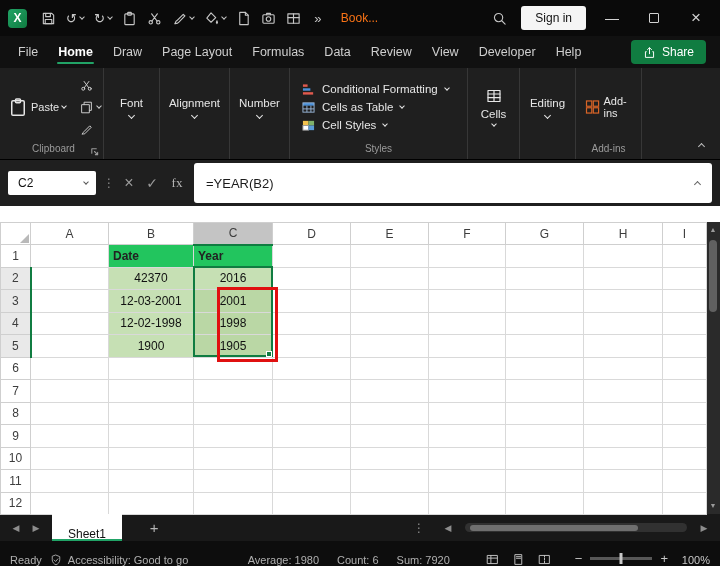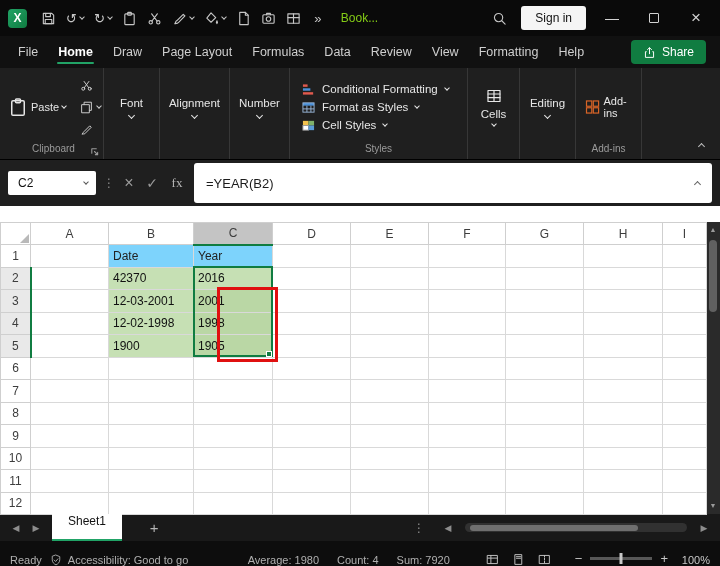--- a/index.html
+++ b/index.html
@@ -12,21 +12,21 @@
   .titlebar{flex:0 0 36px;background:#0a0a0a;display:flex;align-items:center;padding:0 8px;color:#c8c8c8}
   .tb-left{display:flex;align-items:center;gap:2px;flex:1;min-width:0}
   .xl-logo{width:19px;height:19px;border-radius:4px;background:linear-gradient(135deg,#21A366,#107C41);color:#fff;
     font-weight:bold;font-size:12px;display:flex;align-items:center;justify-content:center;margin-right:8px}
   .tb-btn{height:26px;min-width:22px;padding:0 4px;display:inline-flex;align-items:center;justify-content:center;gap:3px;
     border-radius:3px;font-size:13px;color:#c6c6c6;cursor:default}
   .chev{display:inline-block;width:5px;height:5px;border-right:1.4px solid currentColor;border-bottom:1.4px solid currentColor;
     transform:rotate(45deg);margin-top:-2px}
   .chev.sm{width:4px;height:4px}
   .chev.up{transform:rotate(-135deg);margin-top:3px}
-  .wb-name{font-size:12px;color:#84cc16;margin-left:10px;white-space:nowrap}
+  .wb-name{font-size:12px;color:#f97316;margin-left:10px;white-space:nowrap}
   .tb-right{display:flex;align-items:center;gap:10px}
   .signin{background:#f5f5f5;color:#111;border:none;border-radius:3px;font-size:12px;padding:5px 14px;font-family:inherit}
   .winbtn{width:32px;height:30px;display:flex;align-items:center;justify-content:center;font-size:14px;color:#d2d2d2}
   .maxbox{width:10px;height:10px;border:1.2px solid #d2d2d2;border-radius:1px}
 
   
   .menubar{flex:0 0 32px;background:#111;display:flex;align-items:center;padding:0 8px}
   .mtab{font-size:12.5px;color:#cfcfcf;padding:0 10px;height:100%;display:flex;align-items:center;position:relative;white-space:nowrap}
   .mtab.active{color:#fff;font-weight:bold}
   .mtab.active::after{content:"";position:absolute;left:9px;right:9px;bottom:4px;height:2.5px;background:#21A366;border-radius:2px}
@@ -65,38 +65,38 @@
   .sheet-gap{height:16px;background:#fff}
   .grid-zone{flex:1;display:flex;min-height:0}
   .grid-wrap{position:relative;width:706px}
   table.grid{border-collapse:collapse;table-layout:fixed;width:706px}
   .grid th,.grid td{border:1px solid #d9d9d9;font-size:12px;font-weight:normal;overflow:hidden;white-space:nowrap;height:22.5px}
   .grid th{background:#fff;color:#3d3d3d;border-color:#cfcfcf;text-align:center;padding:0}
   .grid thead th{height:22px}
   .grid td{color:#111;padding:0 4px;background:#fff}
   th.colsel{background:#c4c4c4;border-bottom:2px solid #107C41}
   th.rowsel{background:#e9e9e9;border-right:2px solid #107C41}
-  td.orange{background:#7dd3fc;font-weight:normal;color:#222}
-  td.num{text-align:left}
+  td.orange{background:#22c55e;font-weight:bold;color:#222}
+  td.num{text-align:center}
   td.green{background:#C6E0B4}
   td.greensel{background:#BAD7A5}
   .corner{position:relative}
   .corner::after{content:"";position:absolute;right:1px;bottom:1px;border-left:9px solid transparent;border-bottom:9px solid #b9b9b9}
   .sel-border{position:absolute;left:193px;top:44px;width:80px;height:91px;border:2px solid #107C41;pointer-events:none}
   .fill-handle{position:absolute;left:266px;top:129px;width:6px;height:6px;background:#107C41;border:1px solid #fff;pointer-events:none}
   .red-box{position:absolute;left:217px;top:65px;width:61px;height:75px;border:3px solid #E01010;pointer-events:none}
   .vscroll{width:14px;background:#2a2a2a;display:flex;flex-direction:column;align-items:center;padding:3px 0;color:#9a9a9a}
   .varrow{font-size:7px;line-height:10px}
   .vthumb{width:8px;height:72px;background:#606060;border-radius:4px;margin-top:5px}
   .vspacer{flex:1}
 
   
   .sheetbar{flex:0 0 27px;background:#191919;display:flex;align-items:center;padding:0 6px;color:#9a9a9a}
   .nav{width:20px;text-align:center;font-size:9px;color:#8d8d8d}
-  .sheettab{height:100%;background:#fff;color:#111;display:flex;align-items:flex-start;padding:0 16px;font-size:12px;
+  .sheettab{height:100%;background:#fff;color:#111;display:flex;align-items:flex-end;padding:0 16px;font-size:12px;
     position:relative;margin-left:6px}
   .sheettab::after{content:"";position:absolute;left:0;right:0;bottom:0;height:2px;background:#21A366}
   .addsheet{font-size:15px;color:#b5b5b5;margin-left:22px;width:20px;text-align:center}
   .hscroll-area{margin-left:auto;display:flex;align-items:center;gap:7px}
   .kebab{color:#8d8d8d;font-size:12px;margin-right:6px}
   .htrack{width:222px;height:9px;background:#313131;border-radius:5px;position:relative}
   .hthumb{position:absolute;left:5px;top:1.5px;width:168px;height:6px;background:#6f6f6f;border-radius:3px}
 
   
   .statusbar{flex:0 0 25px;background:#0d0d0d;display:flex;align-items:flex-end;padding:0 10px;gap:8px;color:#b0b0b0;font-size:11px}
@@ -200,21 +200,21 @@
 
   <nav class="menubar">
     <span class="mtab">File</span>
     <span class="mtab active">Home</span>
     <span class="mtab">Draw</span>
     <span class="mtab">Page Layout</span>
     <span class="mtab">Formulas</span>
     <span class="mtab">Data</span>
     <span class="mtab">Review</span>
     <span class="mtab">View</span>
-    <span class="mtab">Formatting</span>
+    <span class="mtab">Developer</span>
     <span class="mtab">Help</span>
     <button class="share">
       <svg class="ic" width="13" height="13" viewBox="0 0 16 16">
           <path d="M8 9.5V2.5M5.5 4.5L8 2l2.5 2.5M4 7H3v7h10V7h-1"></path>
         </svg>
       <span>Share</span>
     </button>
   </nav>
 
   <section class="ribbon">
@@ -297,21 +297,21 @@
               </svg>
             <span>Conditional Formatting</span>
             <i class="chev sm"></i>
           </div>
           <div class="stylerow">
             <svg width="13" height="13" viewBox="0 0 14 14">
                 <rect x="1" y="2" width="12" height="3" fill="#4a90d9"></rect>
                 <rect x="1" y="2" width="12" height="10" fill="none" stroke="#9ab7d9"></rect>
                 <path d="M5.3 5v7M9.6 5v7M1 8.5h12" stroke="#9ab7d9" fill="none"></path>
               </svg>
-            <span>Format as Styles</span>
+            <span>Cells as Table</span>
             <i class="chev sm"></i>
           </div>
           <div class="stylerow">
             <svg width="13" height="13" viewBox="0 0 14 14">
                 <rect x="1" y="2" width="6" height="5" fill="#f2c14e"></rect>
                 <rect x="7" y="2" width="6" height="5" fill="#7fb069"></rect>
                 <rect x="1" y="7" width="6" height="5" fill="#fff" stroke="#999"></rect>
                 <rect x="7" y="7" width="6" height="5" fill="#5b9bd5"></rect>
               </svg>
             <span>Cell Styles</span>
@@ -593,21 +593,21 @@
     <span>Ready</span>
     <span class="sb-acc">
       <svg class="ic" width="12" height="12" viewBox="0 0 16 16">
           <path d="M8 1.5l5 2v4c0 3.4-2 5.6-5 7-3-1.4-5-3.6-5-7v-4z"></path>
           <path d="M5.5 8l2 2 3-3.5"></path>
         </svg>
       <span>Accessibility: Good to go</span>
     </span>
     <div class="sb-stats">
       <span>Average: 1980</span>
-      <span>Count: 4</span>
+      <span>Count: 6</span>
       <span>Sum: 7920</span>
     </div>
     <div class="sb-views">
       <svg class="ic" width="13" height="13" viewBox="0 0 16 16">
           <rect x="2" y="3" width="12" height="10"></rect>
           <path d="M2 6.3h12M6 3v10"></path>
         </svg>
       <svg class="ic" width="13" height="13" viewBox="0 0 16 16">
           <rect x="4" y="2" width="8" height="12"></rect>
           <path d="M5.5 4.5h5M5.5 6.5h5"></path>

